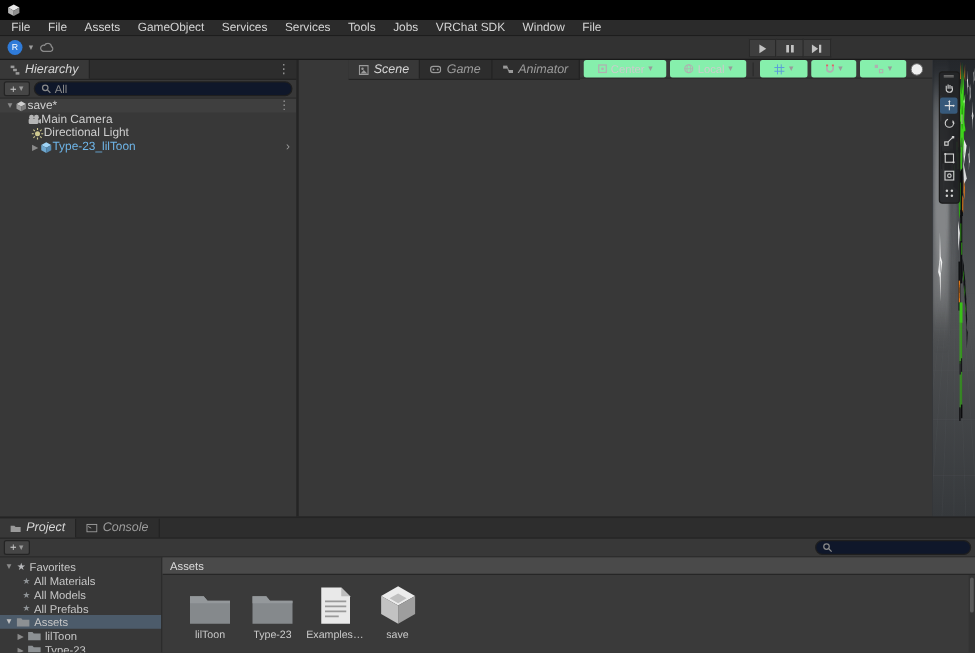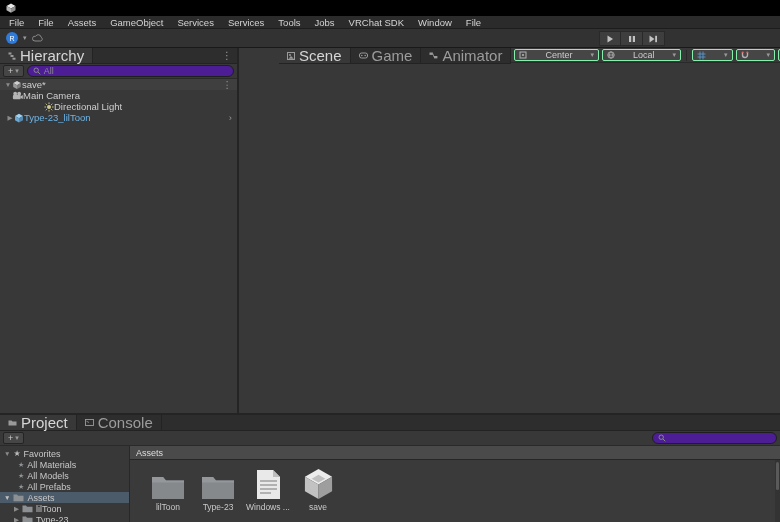--- a/index.html
+++ b/index.html
@@ -16,39 +16,39 @@
   .transport { position:absolute; left:599px; top:2px; display:flex; }
   .tbtn { width:22px; height:15px; background:#3e3e3e; border:1px solid #292929; display:flex; align-items:center; justify-content:center; }
   .tbtn + .tbtn { border-left:none; }
 
   
   .main { display:flex; height:365px; }
   .splitter-v { width:2px; background:#242424; }
   .splitter-h { height:2px; background:#242424; }
 
   .panel-tabbar { height:16px; background:#2d2d2d; border-bottom:1px solid #232323; display:flex; align-items:stretch; }
-  .ptab { display:flex; align-items:center; gap:4px; padding:0 8px; font-size:15px; color:#9c9c9c; border-right:1px solid #232323; }
+  .ptab { display:flex; align-items:center; gap:4px; padding:0 8px; font-size:10px; color:#9c9c9c; border-right:1px solid #232323;font-style:italic; }
   .ptab.active { background:#383838; color:#d6d6d6; }
   .tab-right { margin-left:auto; display:flex; align-items:center; gap:4px; padding-right:5px; color:#9a9a9a; }
 
   .tool-row { height:15px; background:#383838; border-bottom:1px solid #2a2a2a; display:flex; align-items:center; gap:3px; padding:0 3px; }
   .plusbtn { display:flex; align-items:center; gap:2px; height:12px; padding:0 4px; background:#464646; border:1px solid #242424; border-radius:2px; font-size:9px; color:#ccc; }
-  .searchbox { flex:1; height:12px; background:#4c1d95; border:1px solid #1f1f1f; border-radius:6px; display:flex; align-items:center; gap:3px; padding:0 5px; color:#8a8a8a; font-size:9px; }
+  .searchbox { flex:1; height:12px; background:#0f172a; border:1px solid #1f1f1f; border-radius:6px; display:flex; align-items:center; gap:3px; padding:0 5px; color:#8a8a8a; font-size:9px; }
 
   
   .hierarchy { width:237px; background:#383838; display:flex; flex-direction:column; }
   .hrow { height:11px; display:flex; align-items:center; gap:0; font-size:9.5px; padding-left:4px; color:#cfcfcf; }
   .hrow .tog { width:8px; font-size:6.5px; color:#8a8a8a; text-align:center; }
   .scene-row { background:#3f3f3f; }
   .row-right { margin-left:auto; padding-right:5px; color:#9a9a9a; }
   .prefab-label { color:#6eb5e8; }
 
   
   .sceneview { flex:1; display:flex; flex-direction:row; min-width:0;margin-left:40px; }
-  .sbtn { height:12px; display:flex; align-items:center; gap:18px; background:#464646; border:1px solid #86efac; border-radius:2px; padding:0 4px; font-size:9px; color:#ccc; }
+  .sbtn { height:12px; display:flex; align-items:center; gap:3px; background:#464646; border:7px solid #86efac; border-radius:2px; padding:0 4px; font-size:9px; color:#ccc; }
   .sep { width:1px; height:11px; background:#2a2a2a; margin:0 2px; }
   .viewport { position:relative; flex:1; overflow:hidden; background:#2f3338; }
   .viewport svg.scene { display:block; width:100%; height:100%; }
   .toolstrip { position:absolute; left:5px; top:9px; width:17px; background:rgba(35,37,39,.93); border:1px solid #1c1c1c; border-radius:3px; padding:2px 0 1px; display:flex; flex-direction:column; align-items:center; gap:1px; }
   .grip { width:8px; height:2px; border-top:1px solid #6a6a6a; border-bottom:1px solid #6a6a6a; margin-bottom:1px; }
   .tsbtn { width:14px; height:13px; display:flex; align-items:center; justify-content:center; border-radius:2px; }
   .tsbtn.active { background:#37597a; }
   .scene-circle { margin-left:auto; margin-right:4px; }
 
   
@@ -157,50 +157,50 @@
       <span class="tog">▼</span>
       <svg width="10" height="10" viewBox="0 0 10 10">
         <polygon points="5,1 8.8,3.1 5,5.2 1.2,3.1" fill="#cfcfcf"></polygon>
         <polygon points="1.2,3.1 5,5.2 5,9 1.2,6.9" fill="#9a9a9a"></polygon>
         <polygon points="8.8,3.1 8.8,6.9 5,9 5,5.2" fill="#7d7d7d"></polygon>
       </svg>
       <span>save*</span>
       <span class="row-right">⋮</span>
     </div>
 
-    <div class="hrow" style="padding-left:4px;text-align:right;">
+    <div class="hrow" style="padding-left:14px;text-align:right;">
       <span class="tog"></span>
       <svg width="11" height="9" viewBox="0 0 12 9">
         <circle cx="3.5" cy="2.6" r="2.1" fill="#b5b5b5"></circle>
           <circle cx="7.8" cy="2.6" r="2.1" fill="#b5b5b5"></circle>
         <rect x="1" y="4" width="8.5" height="4.5" rx="1" fill="#b5b5b5"></rect>
           <polygon points="9.5,5.2 11.8,4 11.8,8.3 9.5,7.2" fill="#b5b5b5"></polygon>
       </svg>
       <span>Main Camera</span>
     </div>
 
-    <div class="hrow" style="padding-left:17px;margin-left:19px;">
+    <div class="hrow" style="padding-left:17px;">
       <span class="tog"></span>
       <svg width="10" height="10" viewBox="0 0 10 10">
         <circle cx="5" cy="5" r="2" fill="#cfc98f"></circle>
         <g stroke="#cfc98f" stroke-width="0.9">
           <line x1="5" y1="0.4" x2="5" y2="2"></line>
             <line x1="5" y1="8" x2="5" y2="9.6"></line>
           <line x1="0.4" y1="5" x2="2" y2="5"></line>
             <line x1="8" y1="5" x2="9.6" y2="5"></line>
           <line x1="1.7" y1="1.7" x2="2.9" y2="2.9"></line>
             <line x1="7.1" y1="7.1" x2="8.3" y2="8.3"></line>
           <line x1="1.7" y1="8.3" x2="2.9" y2="7.1"></line>
             <line x1="7.1" y1="2.9" x2="8.3" y2="1.7"></line>
         </g>
       </svg>
       <span>Directional Light</span>
     </div>
 
-    <div class="hrow" style="padding-left:6px;">
+    <div class="hrow" style="padding-left:24px;">
       <span class="tog">▶</span>
       <svg width="10" height="10" viewBox="0 0 10 10">
         <polygon points="5,0.8 9,3 5,5.2 1,3" fill="#9fd3f5"></polygon>
         <polygon points="1,3 5,5.2 5,9.4 1,7.2" fill="#6fa8cf"></polygon>
         <polygon points="9,3 9,7.2 5,9.4 5,5.2" fill="#558bb3"></polygon>
       </svg>
       <span class="prefab-label">Type-23_lilToon</span>
       <span class="row-right">›</span>
     </div>
   </div>
@@ -572,21 +572,21 @@
             <path d="M1,1 h16 l7,7 v22 h-23 z" fill="#e9e9e9"></path>
                 <path d="M17,1 l7,7 h-7 z" fill="#bdbdbd"></path>
             <g stroke="#9a9a9a" stroke-width="1.4">
                   <line x1="4" y1="12" x2="21" y2="12"></line>
                   <line x1="4" y1="16" x2="21" y2="16"></line>
                   <line x1="4" y1="20" x2="21" y2="20"></line>
                   <line x1="4" y1="24" x2="15" y2="24"></line>
                 </g>
           </svg>
             </div>
-          <div class="tlabel">Windows ...</div>
+          <div class="tlabel">Examples ...</div>
         </div>
         <div class="tile">
           <div class="ticon">
               <svg width="33" height="33" viewBox="0 0 34 34">
             <polygon points="17,2 31,10 17,18 3,10" fill="#ececec"></polygon>
             <polygon points="3,10 17,18 17,33 3,25" fill="#c2c2c2"></polygon>
             <polygon points="31,10 31,25 17,33 17,18" fill="#9e9e9e"></polygon>
             <polygon points="17,8 24,12 17,16 10,12" fill="#3a3a3a" opacity="0.25"></polygon>
           </svg>
             </div>

